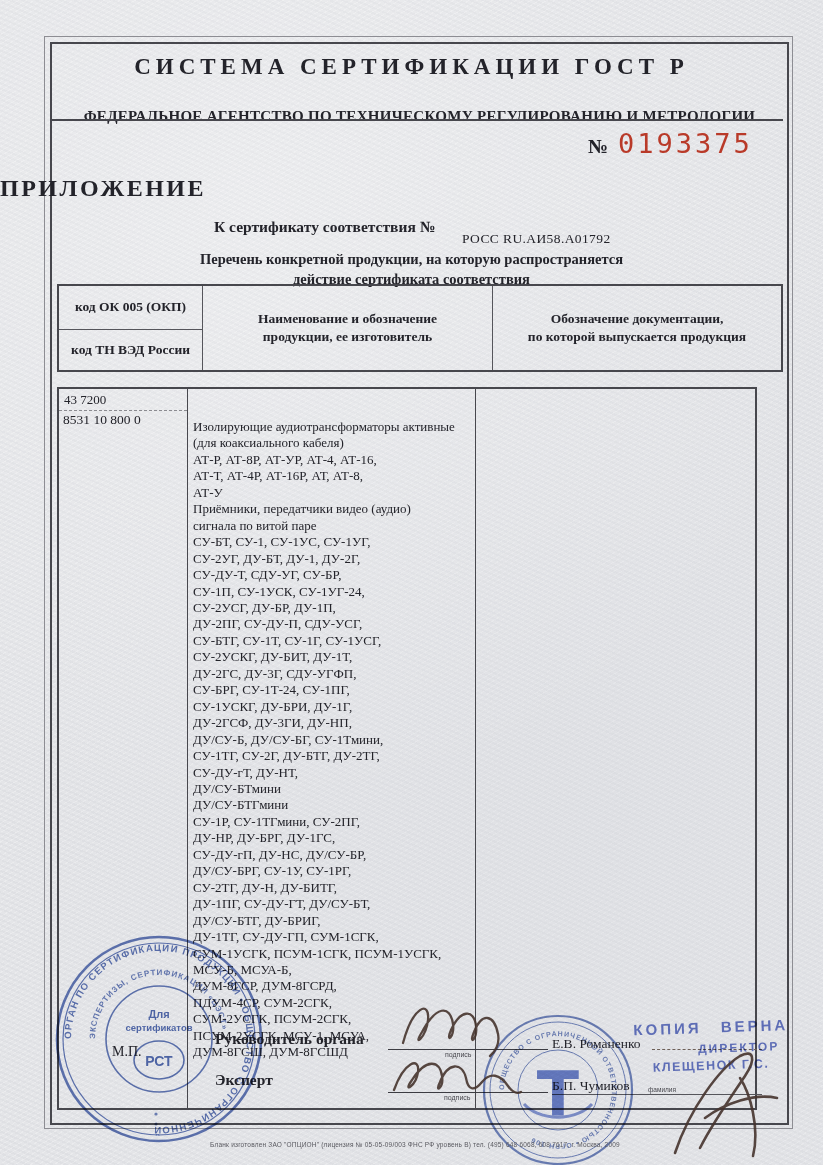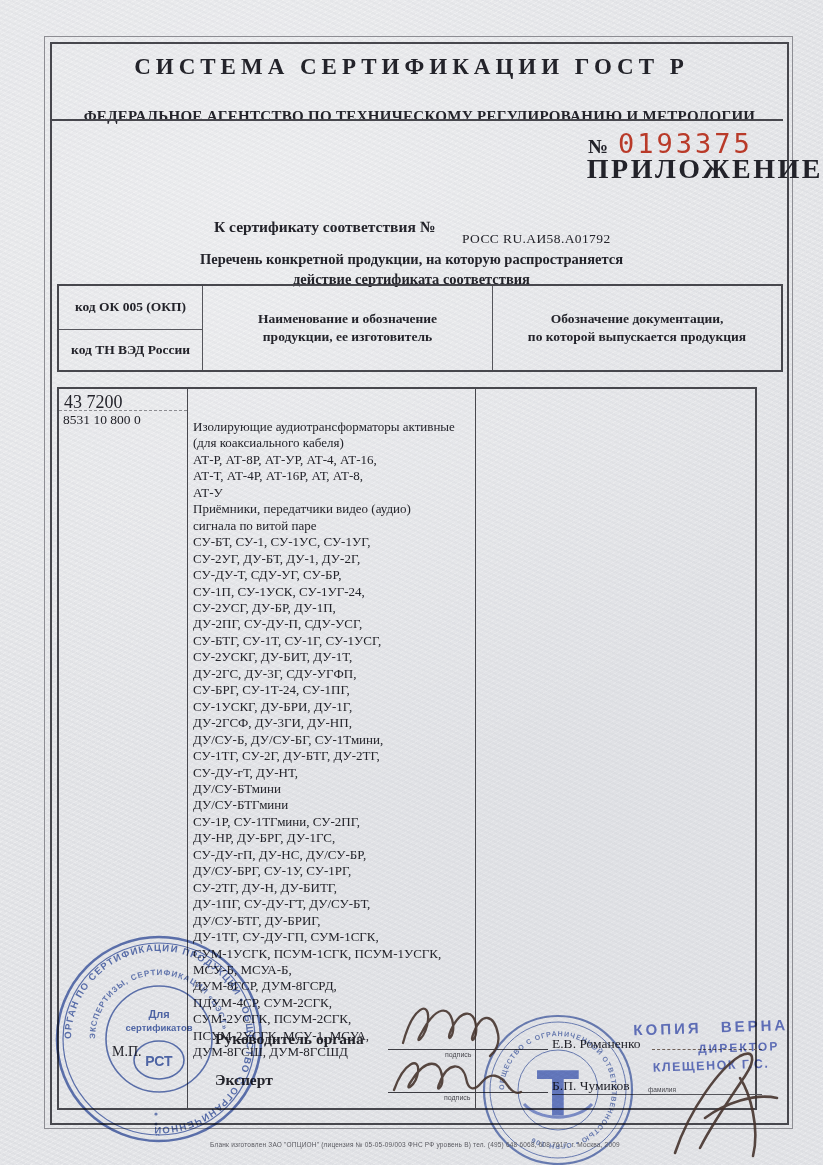--- a/index.html
+++ b/index.html
@@ -14,41 +14,41 @@
     font-family:"Liberation Serif", serif; color:#23232a;
   }
   .abs{position:absolute;}
   .outer-frame{left:44px; top:36px; width:747px; height:1091px; border:1px solid #8d8d93;}
   .inner-frame{left:50px; top:42px; width:735px; height:1079px; border:2px solid #47474d;}
   .sys-title{left:0; right:0; top:54px; text-align:center; font-size:23px; font-weight:bold; letter-spacing:5px;}
   .agency{left:16px; right:0; top:88px; text-align:center; font-size:15px; font-weight:bold; letter-spacing:.3px;margin-top:20px;}
   .header-divider{left:52px; top:119px; width:731px; height:2px; background:#47474d;}
   .num-label{left:588px; top:135px; font-size:20px; font-weight:bold;}
   .num-value{left:618px; top:128px; font-family:"DejaVu Sans Mono", monospace; font-size:27px; color:#b93a29; letter-spacing:3px;}
-  .doc-title{left:0; right:0; top:153px; text-align:right; font-size:28px; font-weight:bold; letter-spacing:2.5px;}
+  .doc-title{left:0; right:0; top:175px; text-align:left; font-size:24px; font-weight:bold; letter-spacing:2.5px;}
   .cert-label{left:214px; top:218px; font-size:15.5px; font-weight:bold;}
   .cert-number{left:462px; top:231px; font-size:13.5px; letter-spacing:.4px;}
   .subtitle1{left:0; right:0; top:251px; text-align:center; font-size:14.5px; font-weight:bold;}
   .subtitle2{left:0; right:0; top:271px; text-align:center; font-size:14.5px; font-weight:bold;}
 
   .header-table{left:57px; top:284px; width:726px; height:88px; border:2px solid #47474d; box-sizing:border-box;}
   .ht-v1{left:143px; top:0; width:1px; height:84px; background:#55555b;}
   .ht-v2{left:433px; top:0; width:1px; height:84px; background:#55555b;}
   .ht-h1{left:0; top:43px; width:143px; height:1px; background:#55555b;}
   .ht-cell{display:flex; align-items:center; justify-content:center; text-align:center;
            font-size:13.5px; font-weight:bold; white-space:pre-line; line-height:1.35;}
   .ht-okp{left:0; top:0; width:143px; height:43px;}
   .ht-tnved{left:0; top:44px; width:143px; height:40px;}
   .ht-name{left:144px; top:0; width:289px; height:84px;}
   .ht-doc{left:434px; top:0; width:288px; height:84px;}
 
   .body-table{left:57px; top:387px; width:700px; height:723px; border:2px solid #47474d; box-sizing:border-box;}
   .bt-v1{left:128px; top:0; width:1px; height:719px; background:#47474d;}
   .bt-v2{left:416px; top:0; width:1px; height:719px; background:#47474d;}
-  .code-okp{left:5px; top:3px; font-size:18px;text-align:right;}
+  .code-okp{left:5px; top:3px; font-size:13px;text-align:right;}
   .code-divider{left:0; top:21px; width:128px; border-top:1px dashed #8b8b90;}
   .code-tnved{left:4px; top:23px; font-size:13.5px;text-align:center;}
   .product-list{left:134px; top:2px; width:278px; font-size:13px; line-height:16.45px;margin-top:28px;}
 
   .sig-label{font-size:15.5px; font-weight:bold;}
   .head-label{left:215px; top:1030px;}
   .expert-label{left:215px; top:1071px;}
   .sig-line{height:0; border-top:1.2px solid #3c3c42;}
   .head-line{left:388px; top:1049px; width:160px;}
   .expert-line{left:388px; top:1092px; width:160px;}

